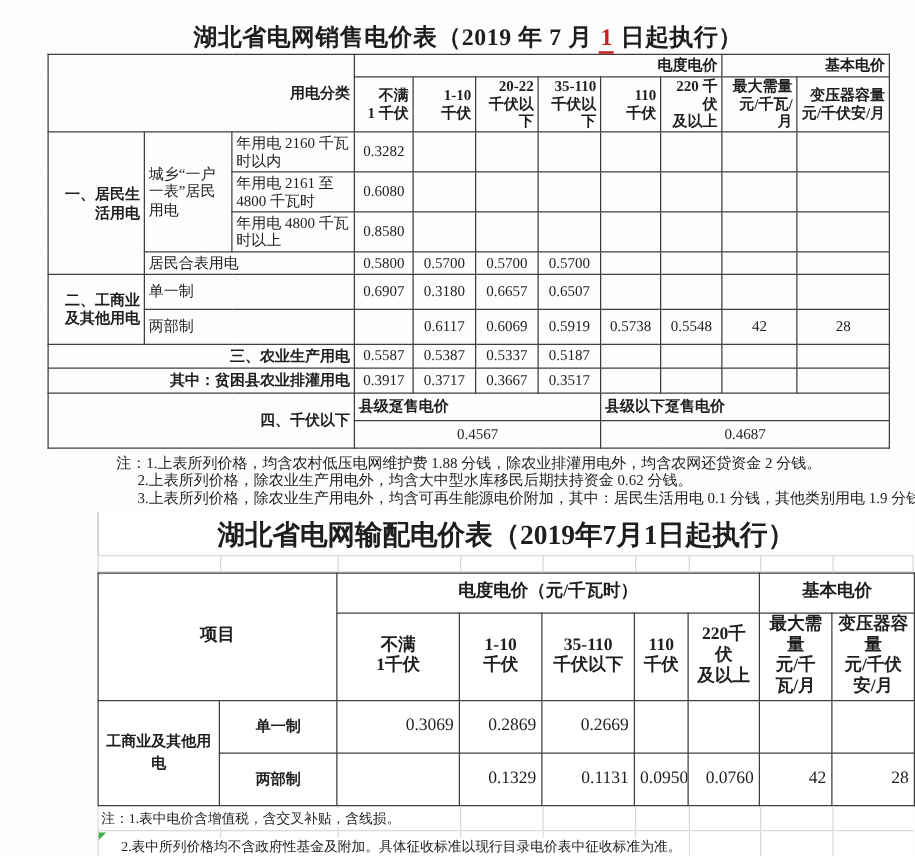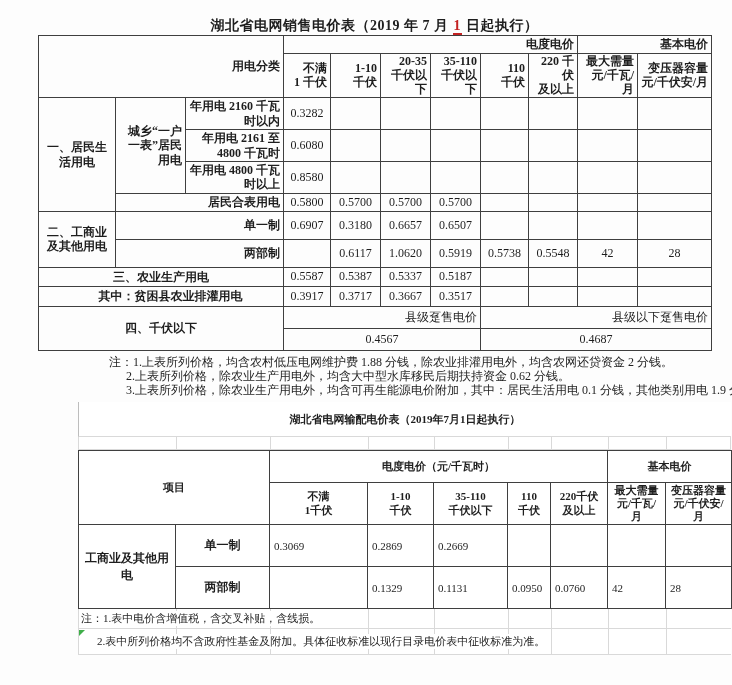--- a/index.html
+++ b/index.html
@@ -1,68 +1,68 @@
 <!DOCTYPE html>
 <html><head>
 <meta charset="utf-8">
 <style>
   * { box-sizing: border-box; margin: 0; padding: 0; }
   html, body { width: 732px; height: 685px; overflow: hidden; background: #fdfdfd; }
   body { font-family: "Liberation Serif", "DejaVu Serif", serif; color: #1e1e1e; }
 
   
   .doc1 { width: 673px; margin-left: 38px; }
-  .title1 { margin-top: 17px; text-align: center; font-size: 14px; font-weight: bold; letter-spacing: 0.5px; }
+  .title1 { margin-top: 17px; text-align: center; font-size: 19px; font-weight: bold; letter-spacing: 0.5px; }
   .title1 .day { color: #c32222; border-bottom: 2px solid #c32222; padding: 0 1px; }
   .unit-line { text-align: right; font-size: 12px; font-weight: bold; margin: 4px 0 2px 0; }
 
   table.t1 { border-collapse: collapse; table-layout: fixed; width: 673px; }
   table.t1 td { border: 1.6px solid #3f3f3f; font-size: 12px; padding: 1px 3px; vertical-align: middle; overflow: hidden; }
   .t1 .hdr td { font-weight: bold; text-align: right; white-space: pre-line; line-height: 1.15; }
   .t1 .r-h1 td { height: 18px; }
   .t1 .r-h2 td { height: 28px; }
   .t1 .r-tier td { height: 28px; }
   .t1 .r-thin td { height: 17px; }
   .t1 .r-mid td { height: 28px; }
   .t1 .r-agr td { height: 19px; }
   .t1 .r-agr2 td { height: 20px; }
   .t1 .r-wh td { height: 22px; }
-  .t1 td.lbl { text-align: center; font-weight: bold; line-height: 1.2; }
-  .t1 td.lbl2 { text-align: right; font-weight: bold; line-height: 1.2; }
+  .t1 td.lbl { text-align: right; font-weight: bold; line-height: 1.2; }
+  .t1 td.lbl2 { text-align: left; font-weight: normal; line-height: 1.2; }
   .t1 td.indent { padding-left: 22px; }
   .t1 td.num { text-align: center; font-weight: normal; }
-  .t1 td.cnt { text-align: right; font-weight: normal; }
+  .t1 td.cnt { text-align: left; font-weight: bold; }
 
   .notes1 { margin: 4px 0 0 55px; font-size: 12px; line-height: 14px; }
-  .notes1 .n { white-space: nowrap; margin-left: 16px; }
+  .notes1 .n { white-space: nowrap; }
   .notes1 .n.ind { padding-left: 17px; }
 
   
   .sheet { width: 653px; margin-left: 78px; margin-top: 5px; background: #fff; }
-  .sheet-title { height: 35px; line-height: 35px; text-align: center; font-size: 11px; font-weight: bold;
+  .sheet-title { height: 35px; line-height: 35px; text-align: center; font-size: 22px; font-weight: bold;
                  border-left: 1px solid #bdbdbd; border-bottom: 1px solid #d9d9d9; }
   .grid-bg {
     background-image:
       linear-gradient(#d9d9d9,#d9d9d9),linear-gradient(#d9d9d9,#d9d9d9),linear-gradient(#d9d9d9,#d9d9d9),
       linear-gradient(#d9d9d9,#d9d9d9),linear-gradient(#d9d9d9,#d9d9d9),linear-gradient(#d9d9d9,#d9d9d9),
       linear-gradient(#d9d9d9,#d9d9d9),linear-gradient(#d9d9d9,#d9d9d9);
     background-size: 1px 100%;
     background-position: 97px 0, 191px 0, 289px 0, 355px 0, 429px 0, 472px 0, 529px 0, 587px 0;
     background-repeat: no-repeat;
   }
   .empty-row { height: 13px; border-left: 1px solid #d9d9d9; border-right: 1px solid #d9d9d9; border-bottom: 1px solid #d9d9d9; }
 
   table.t2 { border-collapse: collapse; table-layout: fixed; width: 653px; }
-  table.t2 td { border: 1.6px solid #3f3f3f; font-size: 11px; padding: 1px 4px; vertical-align: middle; overflow: hidden; }
+  table.t2 td { border: 1.6px solid #3f3f3f; font-size: 14px; padding: 1px 4px; vertical-align: middle; overflow: hidden; }
   .t2 .hdr td { font-weight: bold; text-align: center; white-space: pre-line; line-height: 1.2; }
   .t2 .r-h1 td { height: 32px; }
   .t2 .r-h2 td { height: 26px; }
   .t2 .r-data td { height: 42px; }
   .t2 td.lbl { text-align: center; font-weight: bold; font-size: 12px; }
-  .t2 td.rnum { text-align: left; font-weight: normal; }
+  .t2 td.rnum { text-align: right; font-weight: normal; }
 
   .notes2 { font-size: 11px; }
   .note2-row { position: relative; border-left: 1px solid #d9d9d9; border-bottom: 1px solid #d9d9d9; display: flex; align-items: center; }
   .note2-row .txt { position: relative; z-index: 1; background: #fff; padding: 0 6px 0 2px; white-space: nowrap; }
   .note2-row .txt.ind { margin-left: 16px; }
   .nr1 { height: 20px; }
   .nr2 { height: 26px; }
   .err-tri { position: absolute; left: 0; top: 1px; width: 0; height: 0; z-index: 2;
              border-top: 6px solid #3fae49; border-right: 6px solid transparent; }
 </style>
@@ -90,21 +90,21 @@
         <tr class="hdr r-h1">
       <td colspan="3" rowspan="2">用电分类</td>
       <td colspan="6">电度电价</td>
       <td colspan="2">基本电价</td>
     </tr>
     <tr class="hdr r-h2">
       <td>不满
 1 千伏</td>
       <td>1-10
 千伏</td>
-      <td>20-35
+      <td>20-22
 千伏以下</td>
       <td>35-110
 千伏以下</td>
       <td>110
 千伏</td>
       <td>220 千伏
 及以上</td>
       <td>最大需量
 元/千瓦/月</td>
       <td>变压器容量
@@ -165,21 +165,21 @@
       <td class="num">0.6507</td>
       <td class="num"></td>
           <td class="num"></td>
           <td class="num"></td>
           <td class="num"></td>
     </tr>
     <tr class="r-mid">
       <td colspan="2" class="lbl2">两部制</td>
       <td class="num"></td>
       <td class="num">0.6117</td>
-      <td class="num">1.0620</td>
+      <td class="num">0.6069</td>
       <td class="num">0.5919</td>
       <td class="num">0.5738</td>
       <td class="num">0.5548</td>
       <td class="num">42</td>
       <td class="num">28</td>
     </tr>
     <tr class="r-agr">
       <td colspan="3" class="lbl">三、农业生产用电</td>
       <td class="num">0.5587</td>
       <td class="num">0.5387</td>

